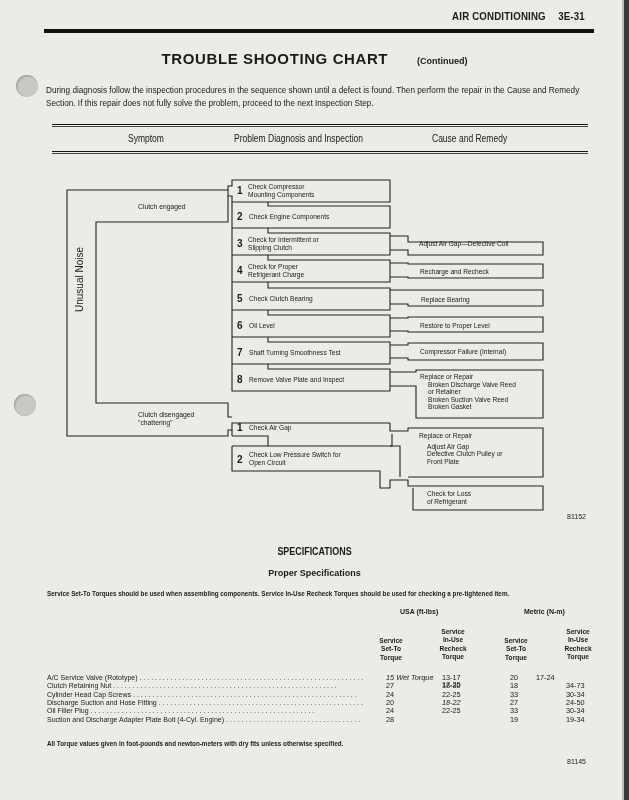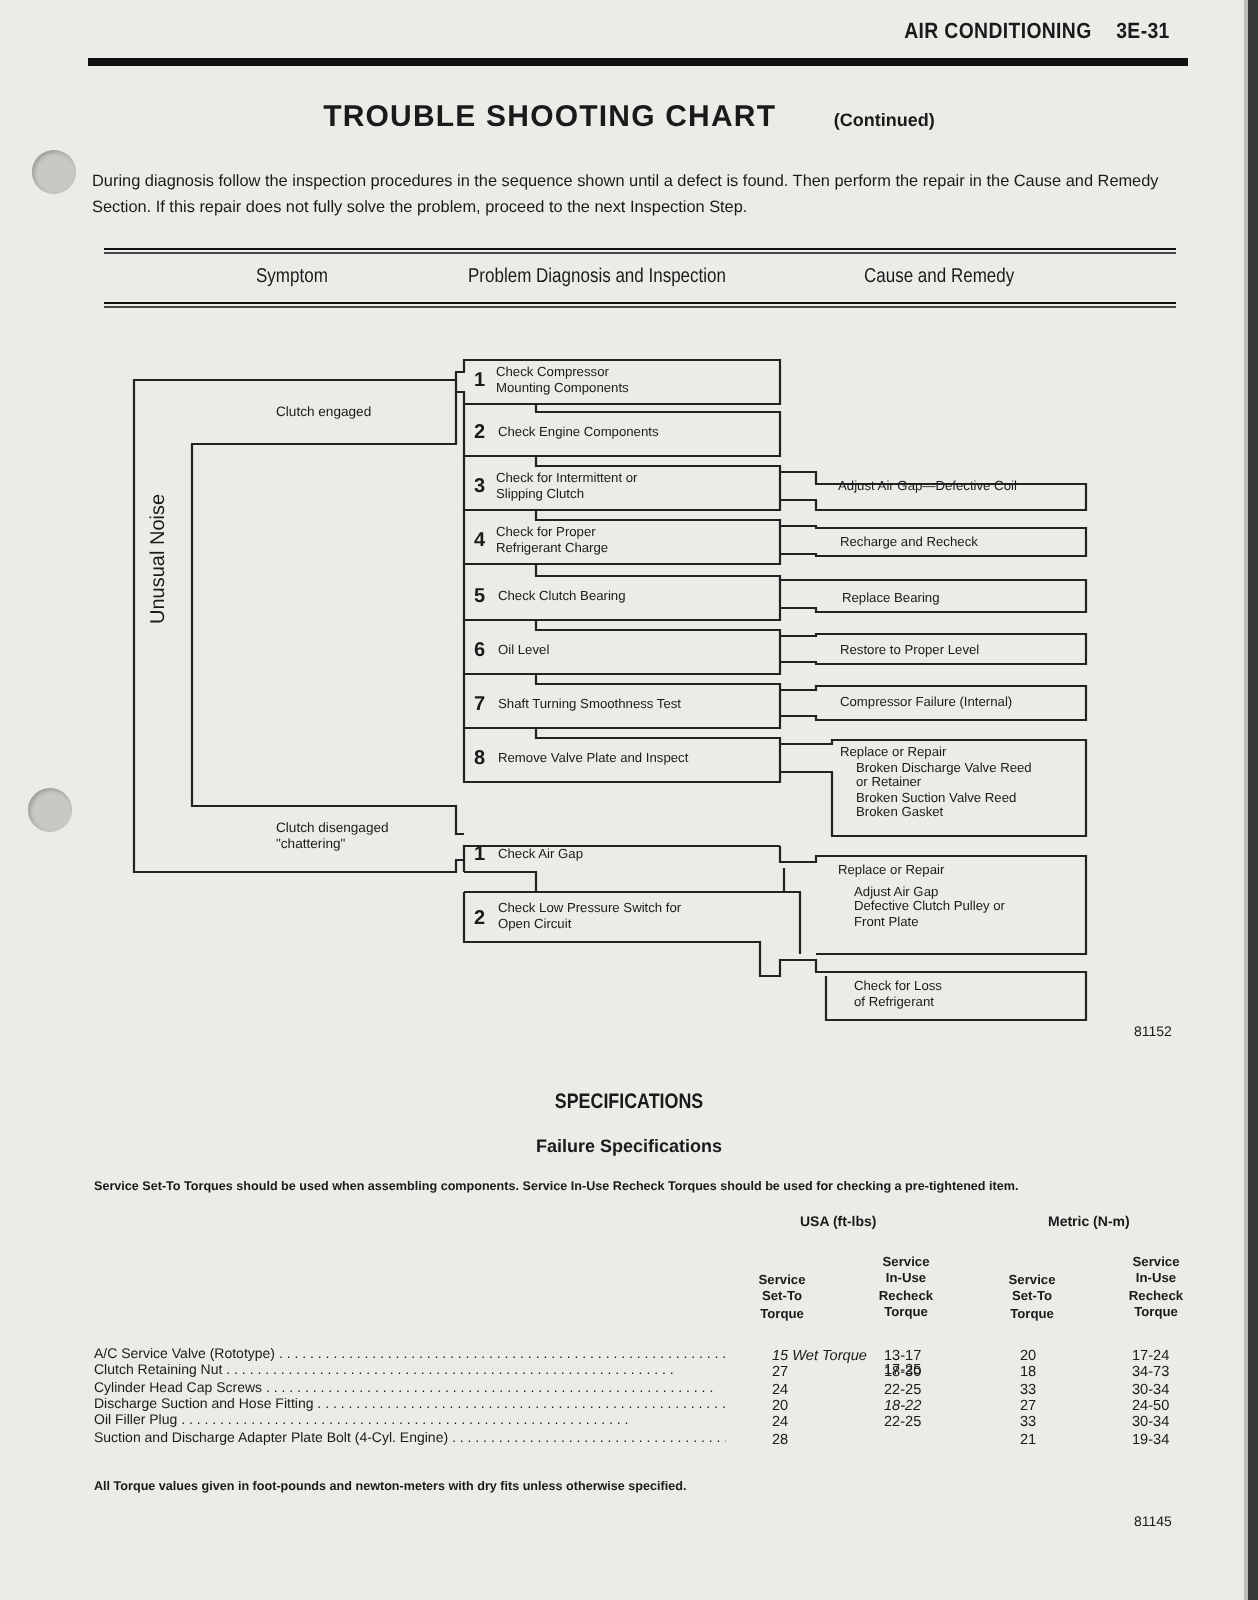--- a/index.html
+++ b/index.html
@@ -166,21 +166,21 @@
 </div>
 
 <div class="box-text" style="left:427px; top:490px;">
   <div>Check for Loss</div>
   <div>of Refrigerant</div>
 </div>
 
 <div class="fig-num" style="left:567px; top:513px;">81152</div>
 
 <div class="spec-title">SPECIFICATIONS</div>
-<div class="spec-sub">Failure Specifications</div>
+<div class="spec-sub">Proper Specifications</div>
 <div class="spec-note">Service Set-To Torques should be used when assembling components. Service In-Use Recheck Torques should be used for checking a pre-tightened item.</div>
 
 <div class="unit-head" style="left:400px;">USA (ft-lbs)</div>
 <div class="unit-head" style="left:524px;">Metric (N-m)</div>
 
 <div class="col-label" style="left:366px; top:637px;">
   <div>Service</div>
   <div>Set-To</div>
   <div>Torque</div>
 </div>
@@ -200,21 +200,21 @@
   <div>In-Use</div>
   <div>Recheck</div>
   <div>Torque</div>
 </div>
 
 <div id="spec-rows">
     <div class="spec-row" style="top: 674px;"><span class="name">A/C Service Valve (Rototype)<span> . . . . . . . . . . . . . . . . . . . . . . . . . . . . . . . . . . . . . . . . . . . . . . . . . . . . . . . . . .</span></span></div>
     <div class="val" style="left: 386px; top: 674px; font-style: italic;">15 Wet Torque</div>
     <div class="val" style="left: 442px; top: 674px;">13-17</div>
     <div class="val" style="left: 510px; top: 674px;">20</div>
-    <div class="val" style="left: 566px; top: 674px;">17-24</div>
+    <div class="val" style="left: 536px; top: 674px;">17-24</div>
     <div class="spec-row" style="top: 682.3px;"><span class="name">Clutch Retaining Nut<span> . . . . . . . . . . . . . . . . . . . . . . . . . . . . . . . . . . . . . . . . . . . . . . . . . . . . . . . . . .</span></span></div>
     <div class="val" style="left: 386px; top: 682.3px;">27</div>
     <div class="val" style="left: 442px; top: 682.3px;">18-30</div>
     <div class="val" style="left: 510px; top: 682.3px;">18</div>
     <div class="val" style="left: 566px; top: 682.3px;">34-73</div>
     <div class="spec-row" style="top: 690.6px;"><span class="name">Cylinder Head Cap Screws<span> . . . . . . . . . . . . . . . . . . . . . . . . . . . . . . . . . . . . . . . . . . . . . . . . . . . . . . . . . .</span></span></div>
     <div class="val" style="left: 386px; top: 690.6px;">24</div>
     <div class="val" style="left: 442px; top: 690.6px;">22-25</div>
     <div class="val" style="left: 510px; top: 690.6px;">33</div>
     <div class="val" style="left: 566px; top: 690.6px;">30-34</div>
@@ -224,18 +224,18 @@
     <div class="val" style="left: 510px; top: 698.9px;">27</div>
     <div class="val" style="left: 566px; top: 698.9px;">24-50</div>
     <div class="spec-row" style="top: 707.2px;"><span class="name">Oil Filler Plug<span> . . . . . . . . . . . . . . . . . . . . . . . . . . . . . . . . . . . . . . . . . . . . . . . . . . . . . . . . . .</span></span></div>
     <div class="val" style="left: 386px; top: 707.2px;">24</div>
     <div class="val" style="left: 442px; top: 707.2px;">22-25</div>
     <div class="val" style="left: 510px; top: 707.2px;">33</div>
     <div class="val" style="left: 566px; top: 707.2px;">30-34</div>
     <div class="spec-row" style="top: 715.5px;"><span class="name">Suction and Discharge Adapter Plate Bolt (4-Cyl. Engine)<span> . . . . . . . . . . . . . . . . . . . . . . . . . . . . . . . . . . . . . . . . . . . . . . . . . . . . . . . . . .</span></span></div>
     <div class="val" style="left: 386px; top: 715.5px;">28</div>
     <div class="val" style="left: 442px; top: 681px;">17-25</div>
-    <div class="val" style="left: 510px; top: 715.5px;">21</div>
+    <div class="val" style="left: 510px; top: 715.5px;">19</div>
     <div class="val" style="left: 566px; top: 715.5px;">19-34</div>
   </div>
 
 <div class="footnote">All Torque values given in foot-pounds and newton-meters with dry fits unless otherwise specified.</div>
 <div class="fig-num" style="left:567px; top:758px;">81145</div>
 
 </body></html>

